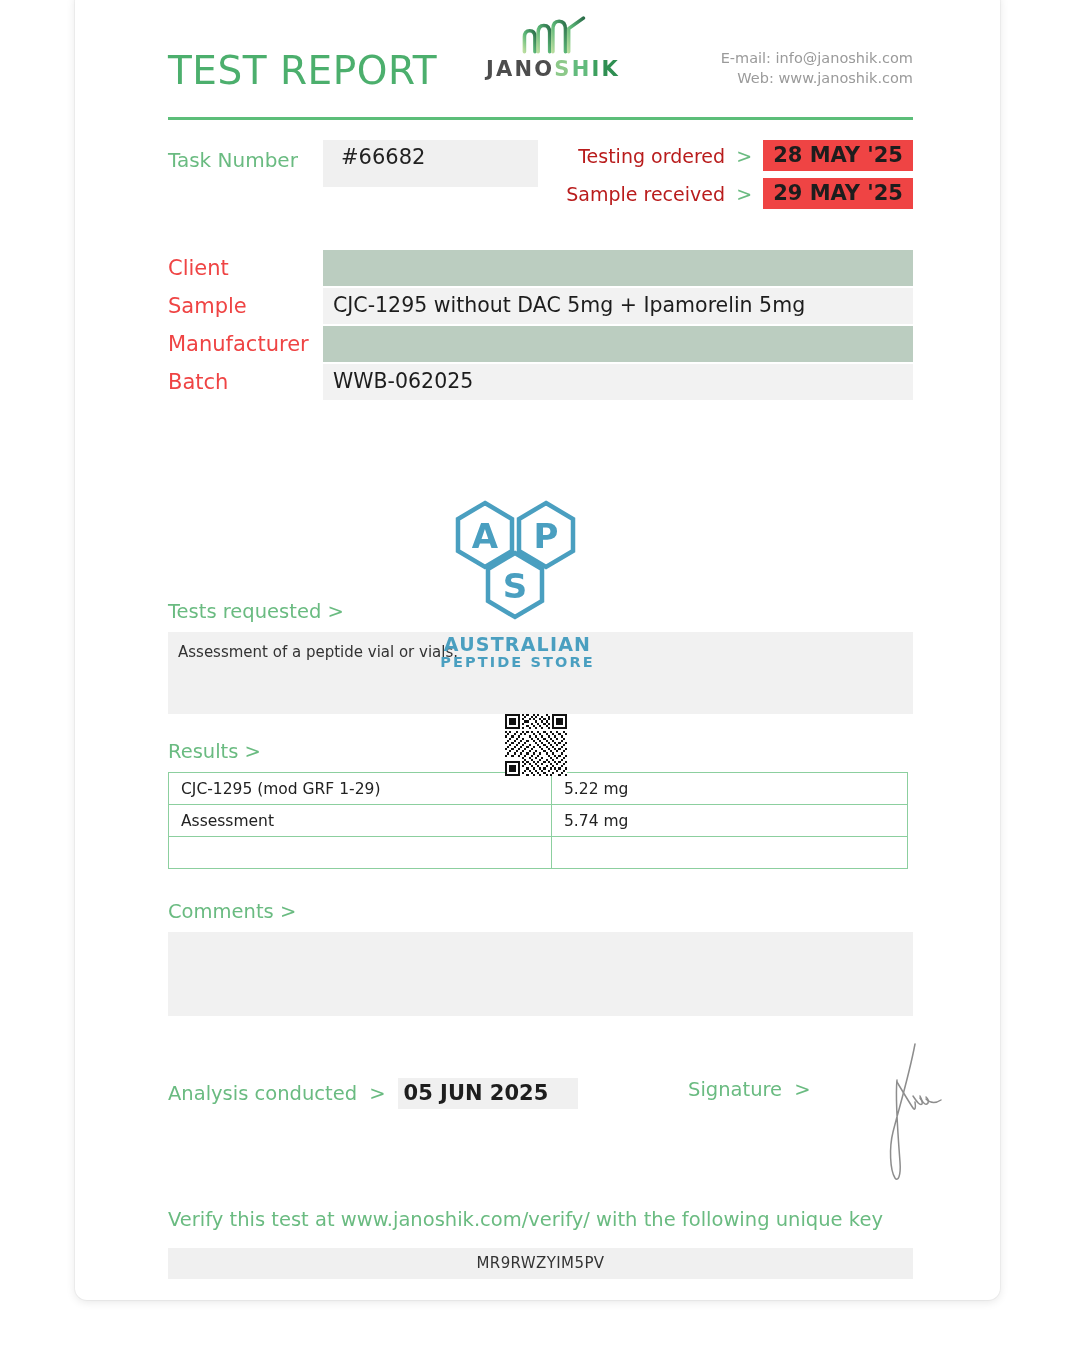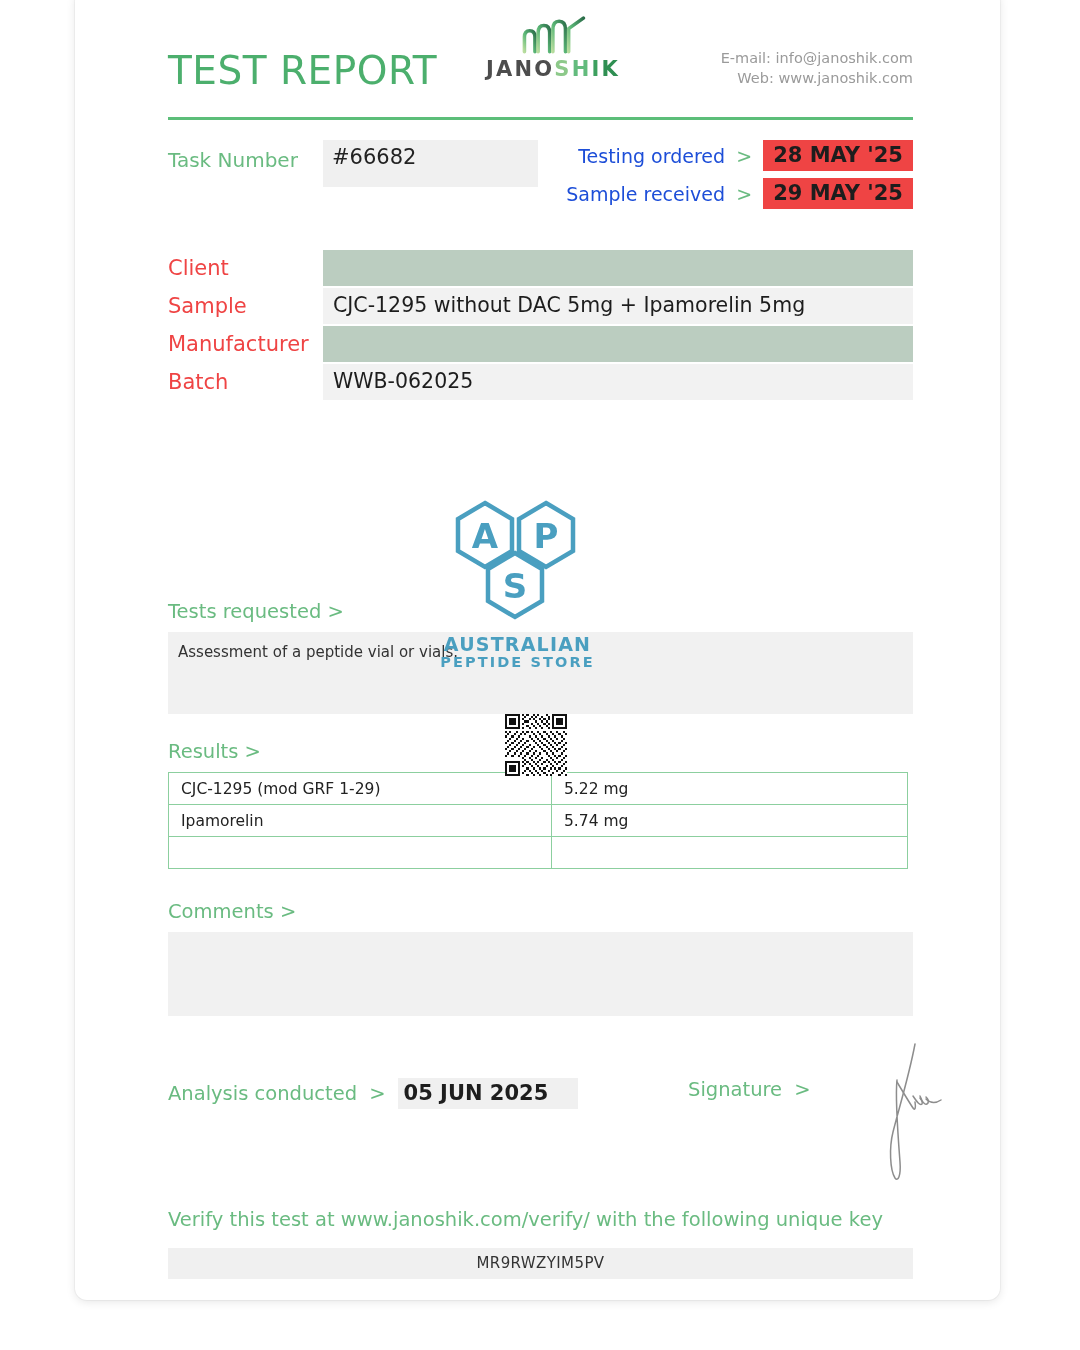--- a/index.html
+++ b/index.html
@@ -111,35 +111,35 @@
   }
   .task-value {
     position: absolute;
     left: 155px;
     top: 0;
     width: 215px;
     height: 47px;
     background: #f0f0f0;
     font-size: 21px;
     color: #222;
-    padding: 5px 0 0 9px;
+    padding: 5px 0 0 18px;
     box-sizing: border-box;
     font-weight: 500;
   }
   .date-line {
     position: absolute;
     right: 0;
     height: 30px;
     white-space: nowrap;
   }
   .date-line.l1 { top: 0px; }
   .date-line.l2 { top: 38px; }
   .date-label {
     font-size: 19px;
-    color: #1d4ed8;
+    color: #b91c1c;
     vertical-align: middle;
   }
   .date-arrow {
     font-size: 19px;
     color: #6abb81;
     padding: 0 6px;
     vertical-align: middle;
   }
   .date-value {
     display: inline-block;
@@ -619,21 +619,21 @@
         </g>
       </svg>
 
       <table class="res-table">
         <tbody>
           <tr>
             <td class="c1">CJC-1295 (mod GRF 1-29)</td>
             <td>5.22 mg</td>
           </tr>
           <tr>
-            <td class="c1">Ipamorelin</td>
+            <td class="c1">Assessment</td>
             <td>5.74 mg</td>
           </tr>
           <tr>
             <td class="c1"></td>
             <td></td>
           </tr>
         </tbody>
       </table>
     </div>
 

